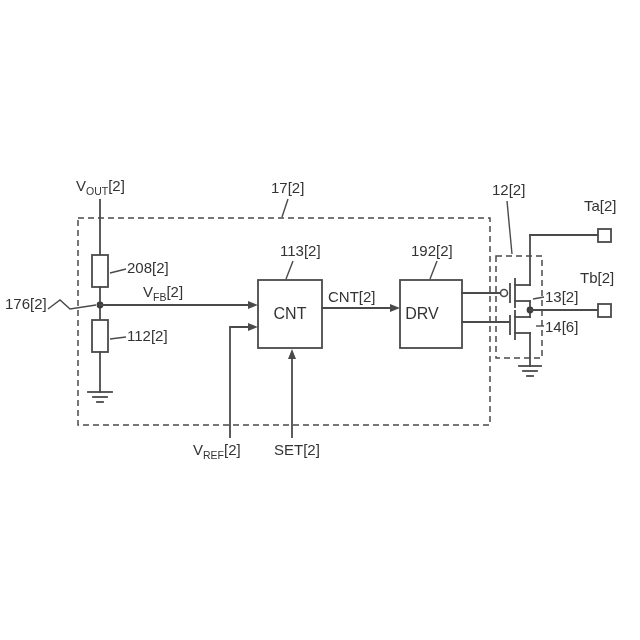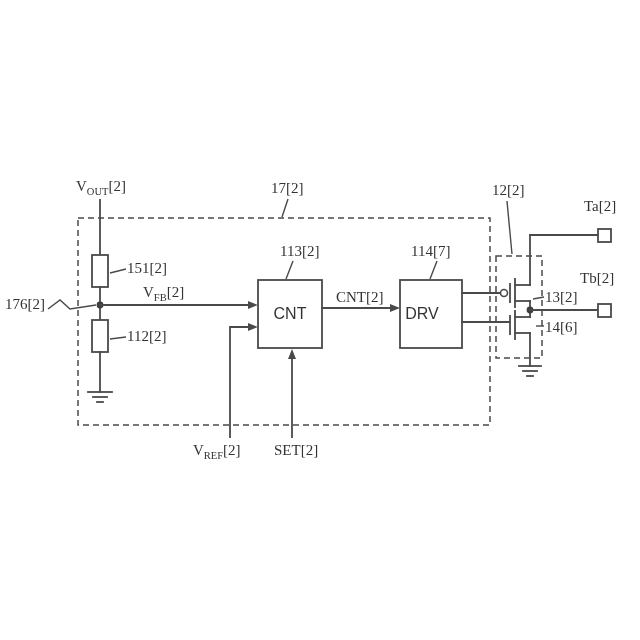--- a/index.html
+++ b/index.html
@@ -11,21 +11,20 @@
   .w{stroke:#4a4a4a;stroke-width:1.8;fill:none;stroke-linecap:square;}
   .comp{fill:#ffffff;stroke:#4a4a4a;stroke-width:1.8;}
   .dashed{fill:none;stroke:#4a4a4a;stroke-width:1.5;stroke-dasharray:6 4;}
   .lead{stroke:#4a4a4a;stroke-width:1.4;fill:none;}
   .dot{fill:#3d3d3d;stroke:none;}
   .open{fill:#ffffff;stroke:#4a4a4a;stroke-width:1.6;}
   .arrow{fill:#4a4a4a;stroke:none;}
   .lbl{
     position:absolute;font-size:15px;line-height:18px;white-space:nowrap;
     color:#333333;
-    font-family:Liberation Serif, serif;
   }
   .lbl sub{font-size:10.5px;}
   .boxlbl{
     position:absolute;display:flex;align-items:center;justify-content:center;
     font-size:16px;color:#333333;
   }
 </style>
 </head>
 <body>
 
@@ -147,30 +146,30 @@
   </svg>
 
   <div class="lbl" style="left:76px;top:177px"><span>V</span><sub>OUT</sub><span>[2]</span></div>
 
   <div class="lbl" style="left:271px;top:179px">17[2]</div>
   <div class="lbl" style="left:492px;top:181px">12[2]</div>
 
   <div class="lbl" style="left:584px;top:197px">Ta[2]</div>
   <div class="lbl" style="left:580px;top:269px">Tb[2]</div>
 
-  <div class="lbl" style="left:127px;top:259px">151[2]</div>
+  <div class="lbl" style="left:127px;top:259px">208[2]</div>
   <div class="lbl" style="left:5px;top:295px">176[2]</div>
   <div class="lbl" style="left:127px;top:327px">112[2]</div>
 
   <div class="lbl" style="left:143px;top:283px"><span>V</span><sub>FB</sub><span>[2]</span></div>
 
   <div class="lbl" style="left:280px;top:242px">113[2]</div>
-  <div class="lbl" style="left:411px;top:242px">114[7]</div>
+  <div class="lbl" style="left:411px;top:242px">192[2]</div>
 
-  <div class="lbl" style="left:336px;top:288px">CNT[2]</div>
+  <div class="lbl" style="left:328px;top:288px">CNT[2]</div>
 
   <div class="lbl" style="left:545px;top:288px">13[2]</div>
   <div class="lbl" style="left:545px;top:318px">14[6]</div>
 
   <div class="lbl" style="left:193px;top:441px"><span>V</span><sub>REF</sub><span>[2]</span></div>
   <div class="lbl" style="left:274px;top:441px">SET[2]</div>
 
   <div class="boxlbl" style="left:258px;top:280px;width:64px;height:68px">CNT</div>
   <div class="boxlbl" style="left:400px;top:280px;width:44px;height:68px">DRV</div>
 

